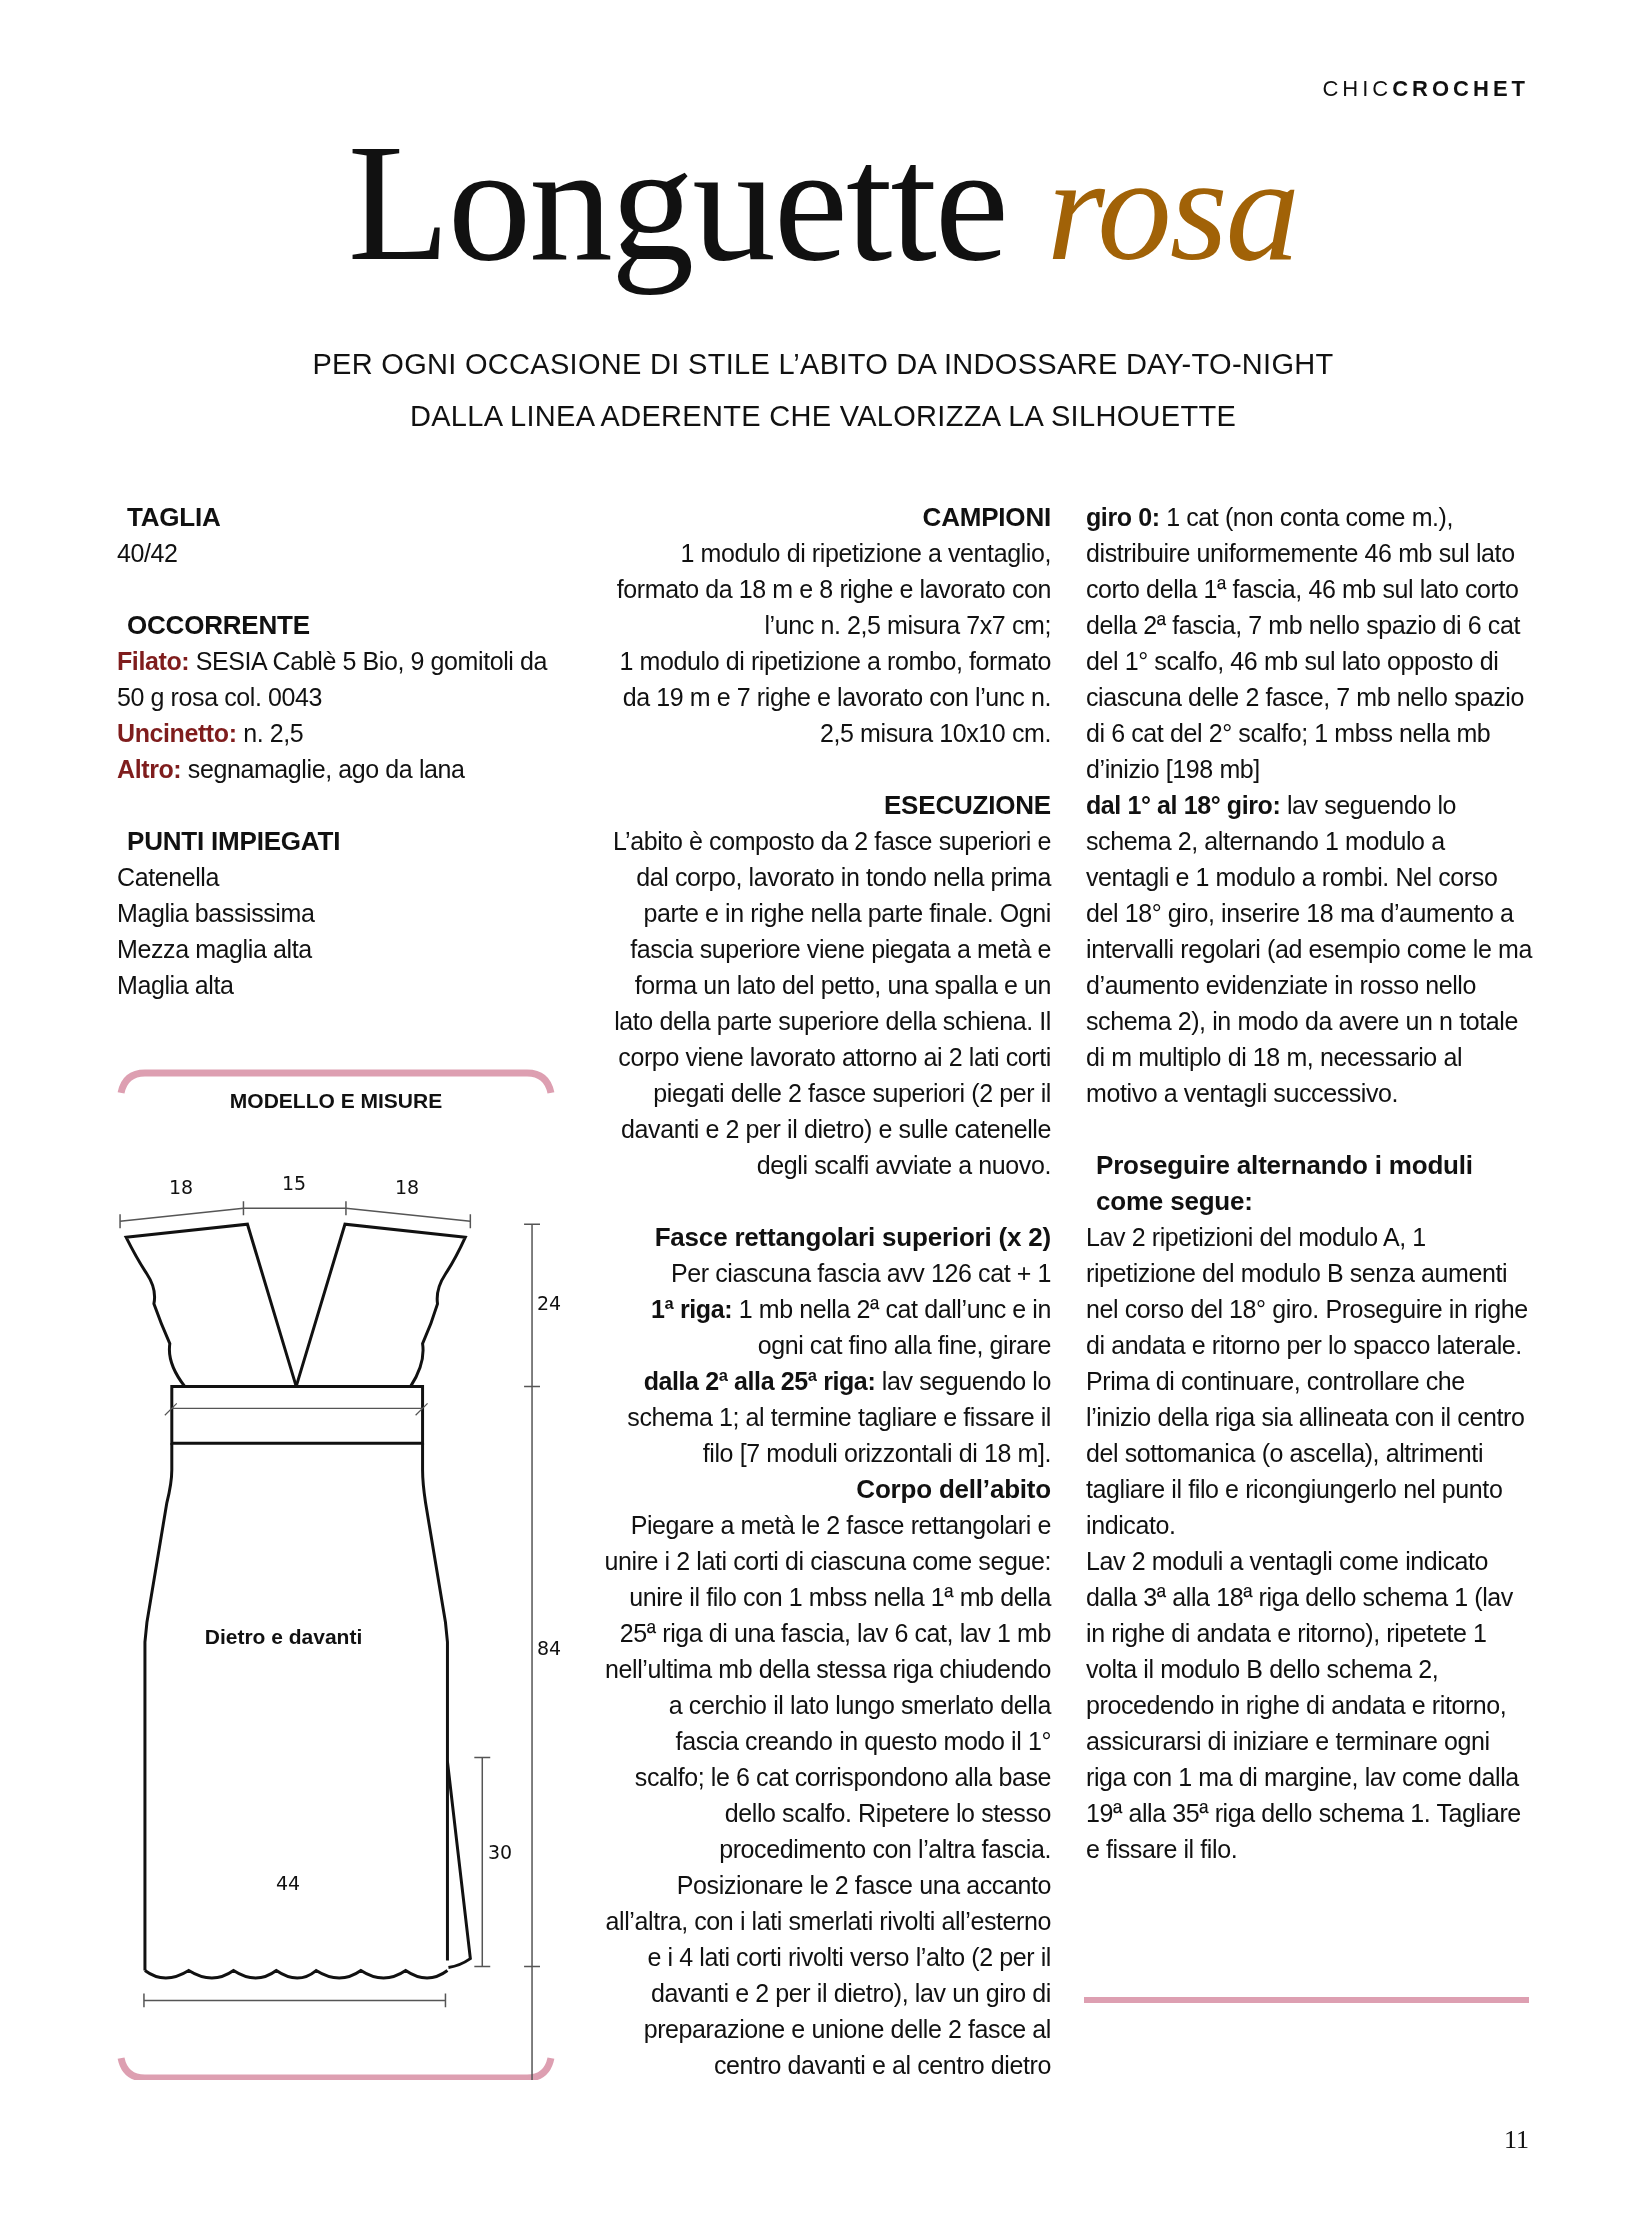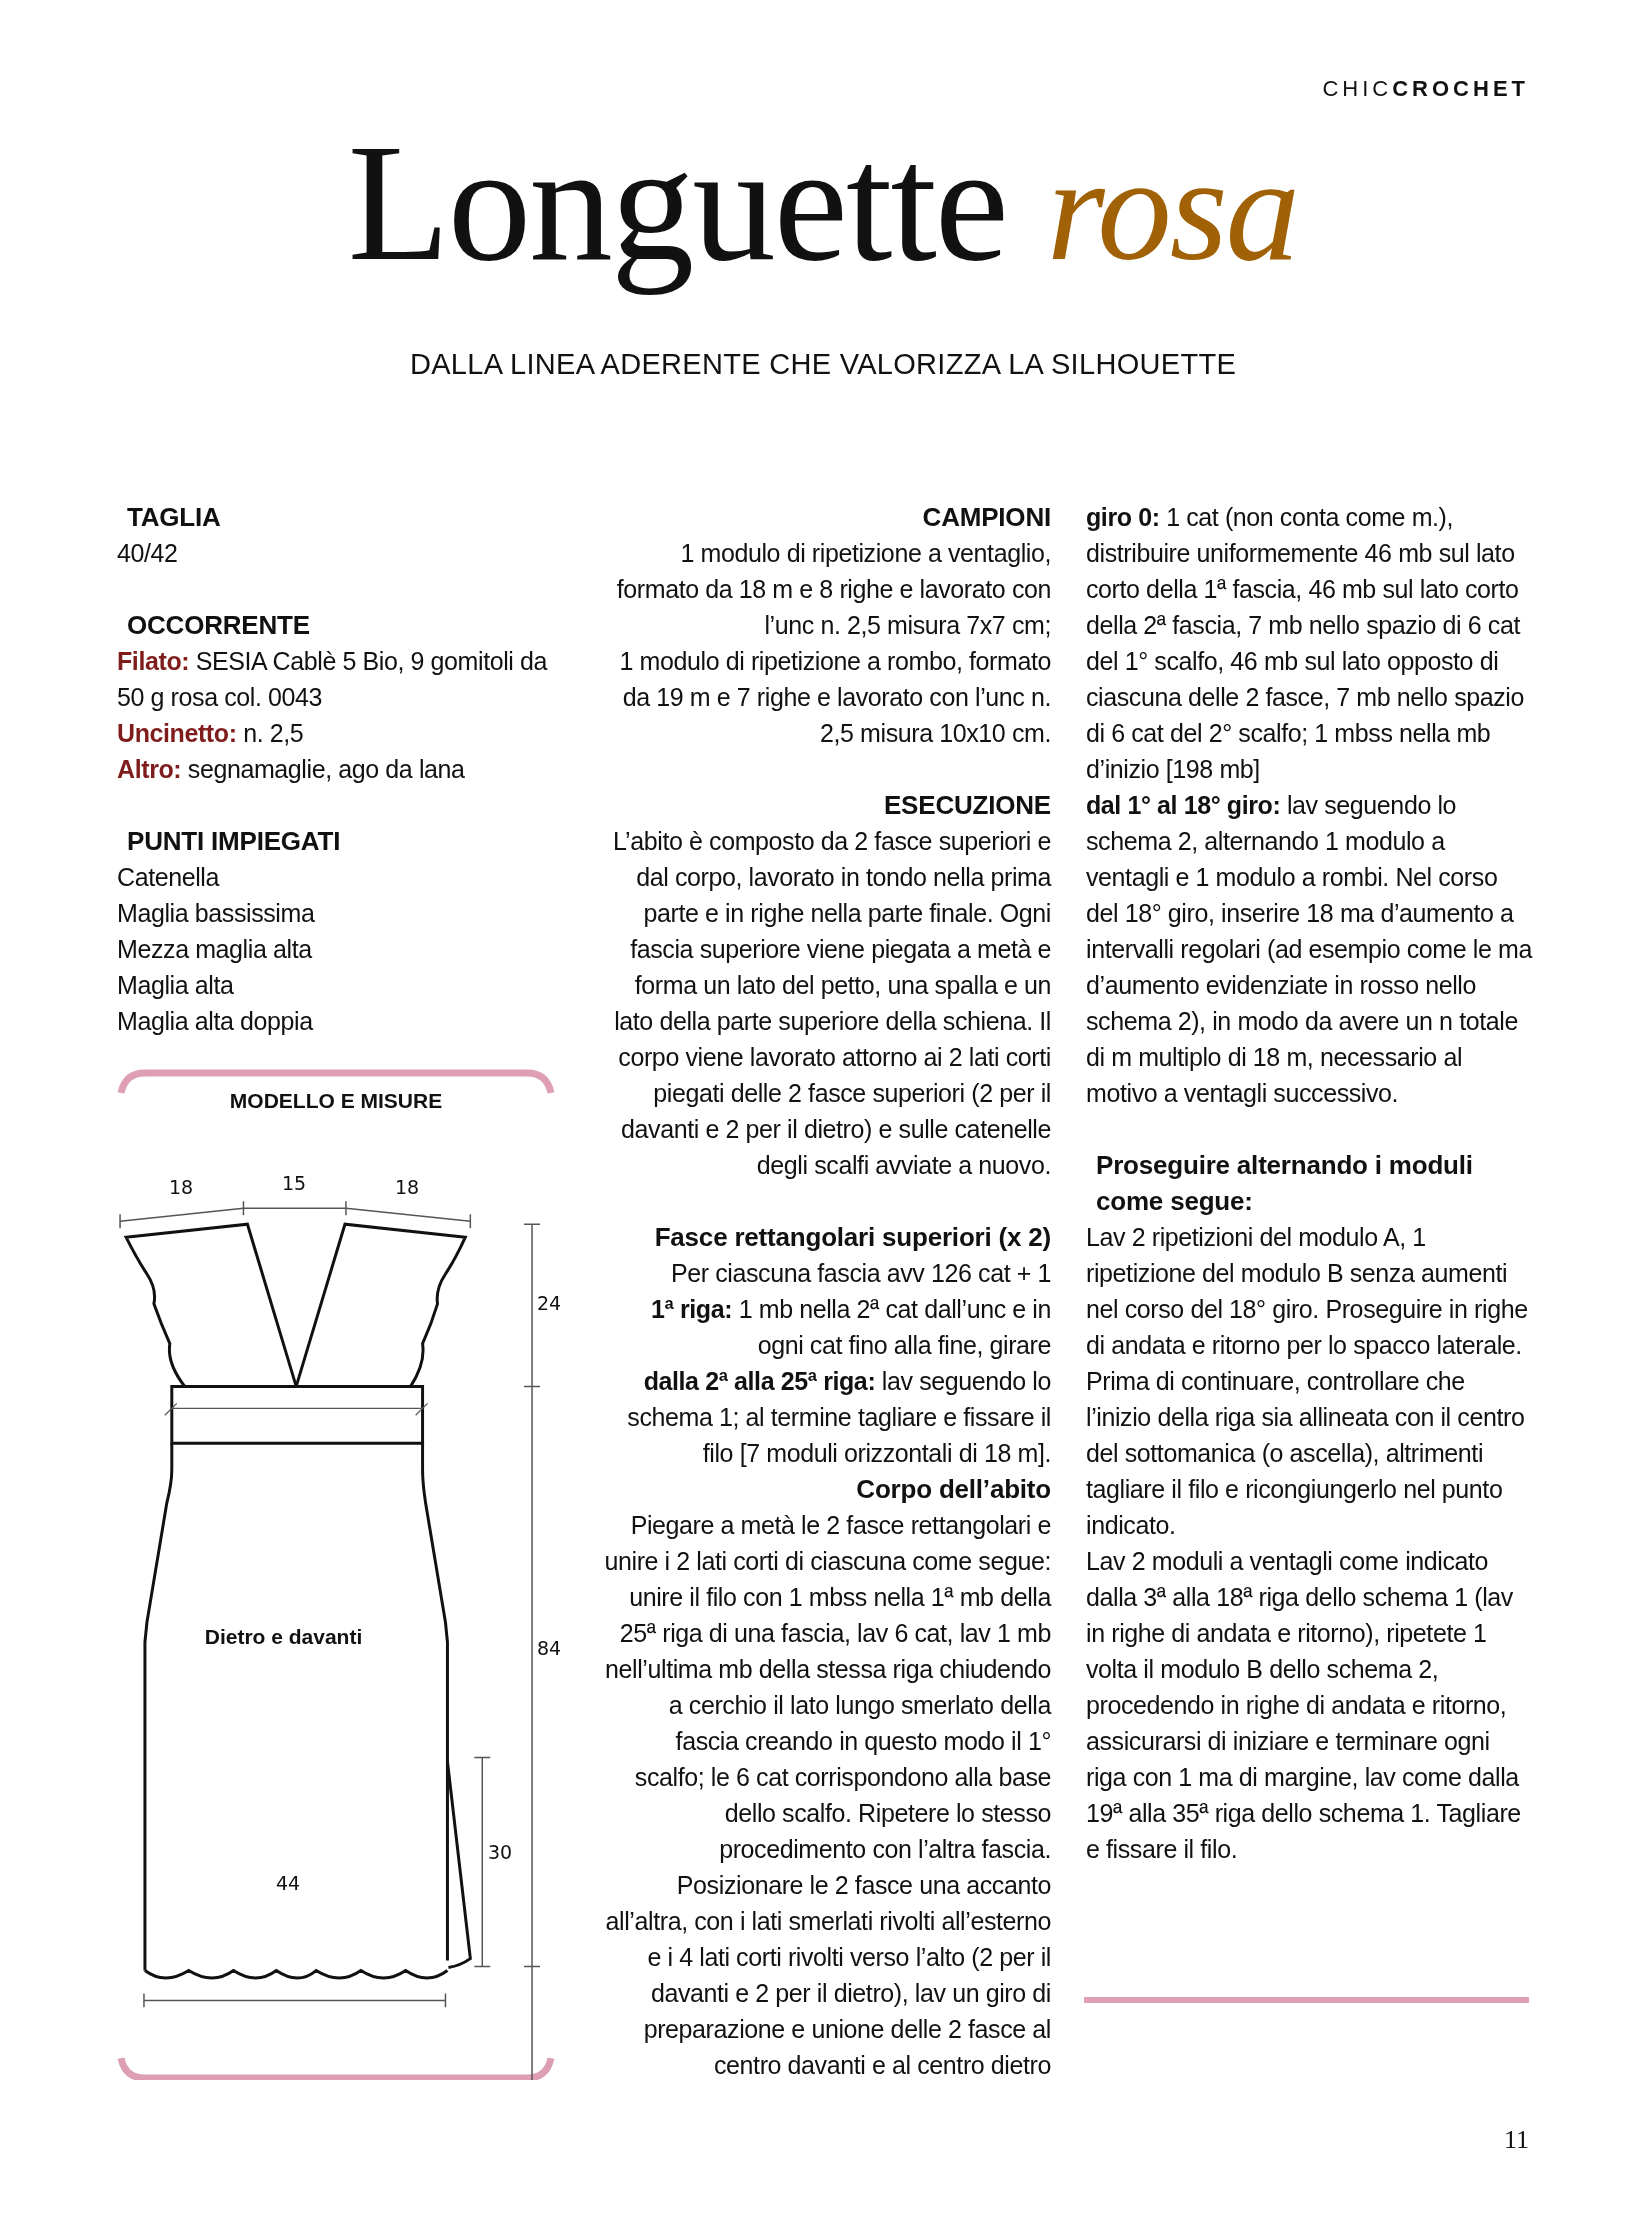--- a/index.html
+++ b/index.html
@@ -31,38 +31,38 @@
 <body>
 
 <div class="brand"><span class="b1">CHIC</span><span class="b2">CROCHET</span></div>
 
 <div class="title">
   <span class="t1">Longuette</span>
   <span class="t2">rosa</span>
 </div>
 
 <div class="subtitle">
+  <div>PER OGNI OCCASIONE DI STILE L’ABITO DA INDOSSARE DAY-TO-NIGHT</div>
   <div>DALLA LINEA ADERENTE CHE VALORIZZA LA SILHOUETTE</div>
 </div>
 
 <div class="col col1">
   <div class="h">TAGLIA</div>
   <div>40/42</div>
   <div class="gap"></div>
   <div class="h">OCCORRENTE</div>
   <p><span class="pink">Filato:</span> <span>SESIA Cablè 5 Bio, 9 gomitoli da 50 g rosa col. 0043</span></p>
   <p><span class="pink">Uncinetto:</span> <span>n. 2,5</span></p>
   <p><span class="pink">Altro:</span> <span>segnamaglie, ago da lana</span></p>
   <div class="gap"></div>
   <div class="h">PUNTI IMPIEGATI</div>
   <div>Catenella</div>
   <div>Maglia bassissima</div>
   <div>Mezza maglia alta</div>
   <div>Maglia alta</div>
-  <div>Maglia alta doppia</div>
 </div>
 
 <svg class="diagram" viewBox="0 0 440 1020" xmlns="http://www.w3.org/2000/svg">
 
   <path d="M4 28 Q8 8 28 8 L412 8 Q432 8 436 28" fill="none" stroke="#dd9fb1" stroke-width="7"></path>
 
   <path d="M4 998 Q8 1018 28 1018 L412 1018 Q432 1018 436 998" fill="none" stroke="#dd9fb1" stroke-width="7"></path>
 
   <g stroke="#555" stroke-width="1.5" fill="none">
     <path d="M3 157 L127 144 L230 144 L355 157"></path>

